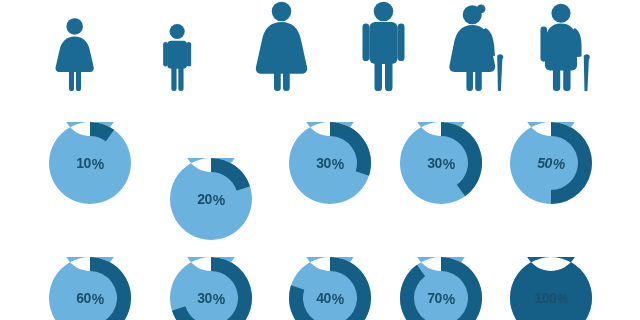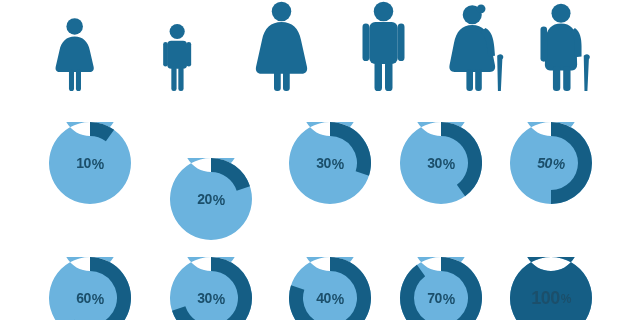--- a/index.html
+++ b/index.html
@@ -18,21 +18,21 @@
   .donut{position:absolute;}
   .donut svg{display:block;}
   .donut .label{
     position:absolute;left:0;top:0;width:100%;height:100%;
     display:flex;align-items:center;justify-content:center;
     color:#1B4F6B;font-weight:bold;letter-spacing:-0.5px;
     line-height:1;
   }
   .donut .num{font-size:14px;}
   .donut .pct{font-size:14px;font-weight:bold;margin-left:1px;position:relative;top:1px;}
-  .donut.wide .num{font-size:18px;}
+  .donut.wide .num{font-size:14px;}
   .donut.wide .pct{font-size:12px;}
 </style>
 </head>
 <body>
 
 <div id="stage">
 
   <div id="people">
       <div class="figure" style="left: 43.3333px; width: 63.3333px; height: 76px; bottom: 14px;">
         <svg width="63.333333333333336" height="76" viewBox="0 0 100 120">

